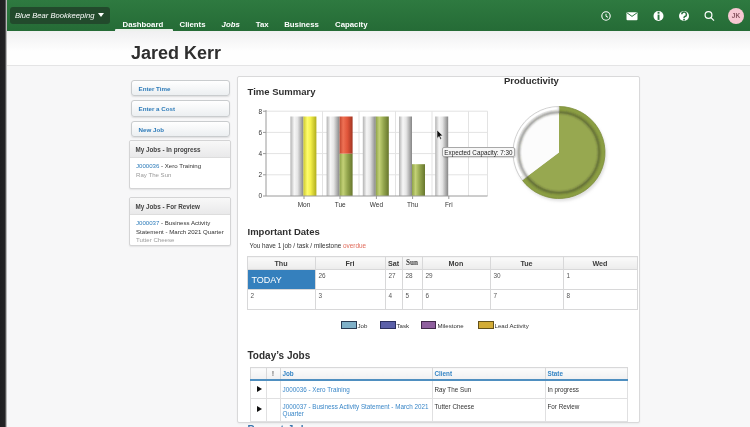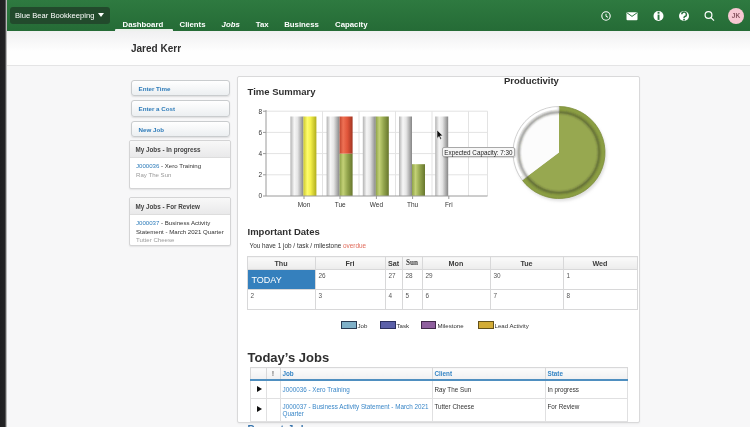--- a/index.html
+++ b/index.html
@@ -3,27 +3,27 @@
 <meta charset="utf-8">
 <style>
 html,body{margin:0;padding:0;}
 body{width:750px;height:427px;overflow:hidden;font-family:"Liberation Sans",sans-serif;background:#f7f7f8;position:relative;}
 #stage{position:absolute;top:0;left:0;width:750px;height:427px;}
 .abs{position:absolute;}
 
 #lstrip{left:0;top:0;width:7px;height:427px;background:linear-gradient(to right,#1f1f21 0,#232325 5px,#8a8a8a 6px,#e8e8e8 7px);}
 
 #nav{left:7px;top:0;width:743px;height:31px;background:linear-gradient(#2e7a40,#256b36);}
-#orgbox{left:4px;top:6.8px;width:100px;height:17.5px;background:#224a2c;border-radius:3px;color:#fff;font-size:7.6px;line-height:17.5px;padding-left:5.5px;box-sizing:border-box;}
+#orgbox{left:4px;top:6.8px;width:100px;height:17.5px;background:#224a2c;border-radius:3px;color:#fff;font-size:7.6px;line-height:17.5px;padding-left:5.5px;box-sizing:border-box;font-style:italic;}
 #orgbox .caret{display:inline-block;width:0;height:0;border-left:3.4px solid transparent;border-right:3.4px solid transparent;border-top:4px solid #fff;margin-left:4px;vertical-align:0.5px;}
 .navitem{top:0;height:31px;line-height:33px;color:#fff;font-weight:bold;font-size:7.8px;margin-top:8px;}
 #dashline{left:114.5px;top:29px;width:58px;height:3px;background:#ecf1ec;border-radius:1px;}
 
 #hband{left:7px;top:31px;width:743px;height:35px;background:linear-gradient(#f0f0f1,#fefefe 60%);border-bottom:1px solid #e4e4e5;box-sizing:border-box;}
-#pagetitle{left:131px;top:43px;font-size:10px;font-weight:bold;color:#2f2f2f;}
+#pagetitle{left:131px;top:43px;font-size:18px;font-weight:bold;color:#2f2f2f;}
 
 .sbtn{left:130.5px;width:99px;height:16.5px;background:linear-gradient(#ffffff,#eceff1);border:1px solid #c9ccce;border-radius:3px;box-shadow:0 1px 1.5px rgba(0,0,0,0.1);box-sizing:border-box;color:#2e7cba;font-weight:bold;font-size:6.2px;line-height:15px;padding-left:7px;}
 .spanel{left:129px;width:102px;background:#fff;border:1px solid #d4d4d5;border-radius:2px;box-sizing:border-box;box-shadow:0 1px 1.5px rgba(0,0,0,0.08);}
 .spanel .hd{background:linear-gradient(#f8f8f8,#e9e9ea);border-bottom:1px solid #ddd;font-size:6.3px;font-weight:bold;color:#444;padding:5px 0 4px 5.5px;border-radius:2px 2px 0 0;}
 .spanel .bd{padding:4px 3px 4px 6px;font-size:6.1px;color:#333;line-height:8.5px;}
 .spanel .bd a{color:#2e7cba;text-decoration:none;}
 .spanel .gray{color:#9a9a9a;}
 
 #mainpanel{left:237px;top:76px;width:403px;height:347px;background:#fff;border:1px solid #d9d9da;box-sizing:border-box;border-radius:2px;box-shadow:0 1px 2px rgba(0,0,0,0.05);}
 .sechead{font-size:9.5px;font-weight:bold;color:#2f2f2f;}
@@ -246,21 +246,21 @@
     </table>
   <div class="abs legbox" style="left:341px;background:#7fb0c8;border-color:#2a3a52;"></div>
     <div class="abs leglab" style="left:357.5px;">Job</div>
   <div class="abs legbox" style="left:380px;background:#5a5fa8;border-color:#2b2f5e;"></div>
     <div class="abs leglab" style="left:396.5px;">Task</div>
   <div class="abs legbox" style="left:420.5px;background:#8f5f9e;border-color:#42294a;"></div>
     <div class="abs leglab" style="left:437.5px;">Milestone</div>
   <div class="abs legbox" style="left:478px;background:#d3ac35;border-color:#63511a;"></div>
     <div class="abs leglab" style="left:494.5px;">Lead Activity</div>
 
-  <div class="abs sechead" style="left:247.5px;top:350px;font-size:13px;text-align:center;">Today’s Jobs</div>
+  <div class="abs sechead" style="left:247.5px;top:350px;font-size:10px;text-align:center;">Today’s Jobs</div>
   <table class="abs" id="jobtab">
     <tbody>
         <tr>
           <th style="width:13px;"></th>
           <th style="width:13px;text-align:center;padding:0;"><span style="color:#222;font-size:7px;font-weight:normal;">!</span></th>
           <th style="width:149px;">Job</th>
           <th style="width:110px;">Client</th>
           <th style="width:79px;">State</th>
         </tr>
     <tr style="height:18px;">

